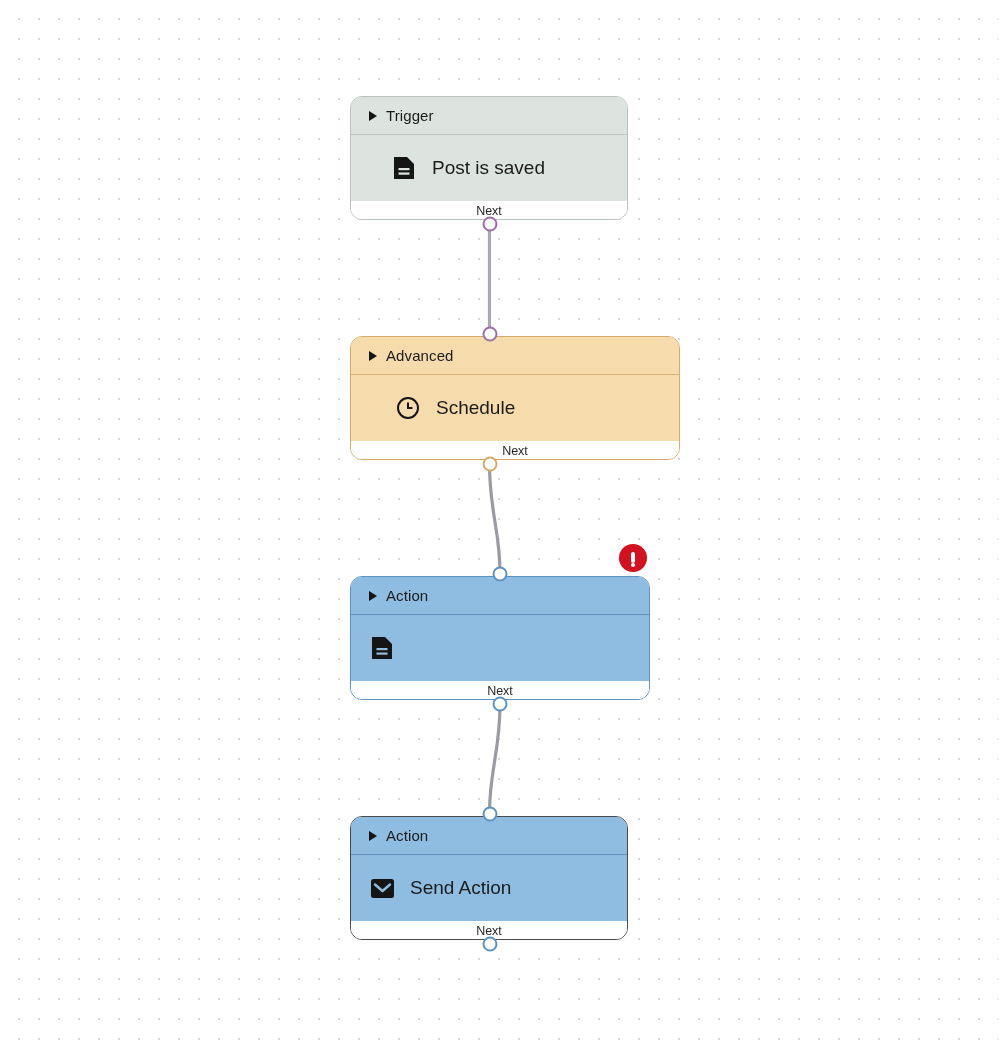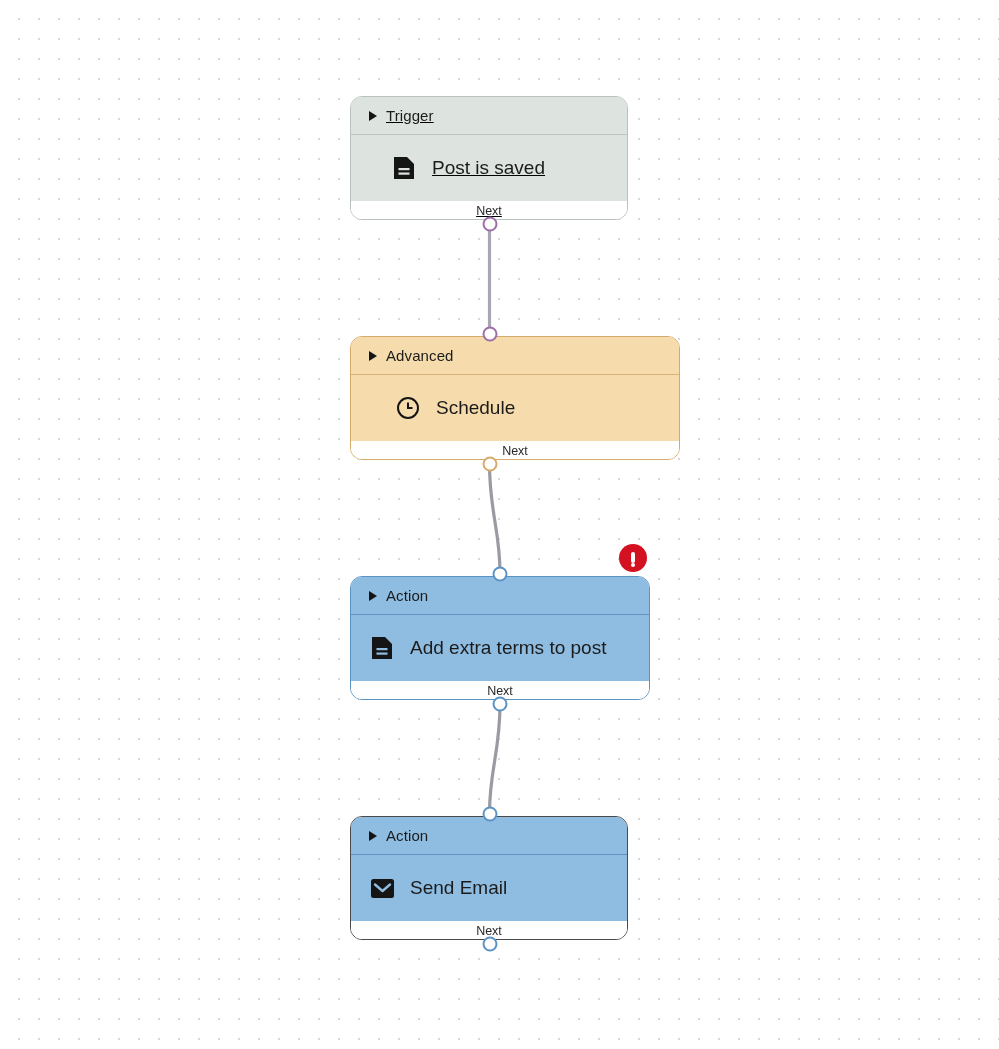--- a/index.html
+++ b/index.html
@@ -153,21 +153,21 @@
 <body>
 
 <div id="canvas">
 
   <svg id="edges" viewBox="0 0 999 1049">
     <path d="M 489.5 224 L 489.5 333" fill="none" stroke="#a9a6b3" stroke-width="3.2"></path>
     <path d="M 489.5 464 C 489.5 512, 500 530, 500 573" fill="none" stroke="#9a9aa2" stroke-width="3.2"></path>
     <path d="M 500 704 C 500 752, 489.5 770, 489.5 813" fill="none" stroke="#9a9aa2" stroke-width="3.2"></path>
   </svg>
 
-  <div class="node n-trigger" style="left:350px; top:96px; width:278px; height:124px;text-decoration:underline;">
+  <div class="node n-trigger" style="left:350px; top:96px; width:278px; height:124px;">
     <div class="node-header">
       <span class="tri"></span>
       <span>Trigger</span>
     </div>
     <div class="node-body">
       <span class="node-icon">
         <svg width="22" height="24" viewBox="0 0 22 24">
           <path d="M1 1 H14 L21 8 V23 H1 Z" fill="#151515"></path>
           <rect x="5.5" y="12" width="11" height="2.2" fill="#dde3df"></rect>
           <rect x="5.5" y="16.5" width="11" height="2.2" fill="#dde3df"></rect>
@@ -208,21 +208,20 @@
       <span>Action</span>
     </div>
     <div class="node-body">
       <span class="node-icon">
         <svg width="22" height="24" viewBox="0 0 22 24">
           <path d="M1 1 H14 L21 8 V23 H1 Z" fill="#151515"></path>
           <rect x="5.5" y="12" width="11" height="2.2" fill="#8fbde1"></rect>
           <rect x="5.5" y="16.5" width="11" height="2.2" fill="#8fbde1"></rect>
         </svg>
       </span>
-      <span class="node-title">Add extra terms to post</span>
     </div>
     <div class="node-foot">
       <span>Next</span>
     </div>
   </div>
   <div class="port port-blue" style="left:500px; top:574px;"></div>
   <div class="port port-blue" style="left:500px; top:704px;"></div>
 
   <div class="err-badge" style="left:619px; top:544px;">
     <span class="bang"></span>
@@ -234,21 +233,21 @@
       <span class="tri"></span>
       <span>Action</span>
     </div>
     <div class="node-body">
       <span class="node-icon">
         <svg width="25" height="21" viewBox="0 0 25 21">
           <rect x="1" y="1" width="23" height="19" rx="2.5" fill="#151515"></rect>
           <path d="M5 6.5 L12.5 13 L20 6.5" fill="none" stroke="#8fbde1" stroke-width="2.4" stroke-linecap="round" stroke-linejoin="round"></path>
         </svg>
       </span>
-      <span class="node-title">Send Email</span>
+      <span class="node-title">Send Action</span>
     </div>
     <div class="node-foot">
       <span>Next</span>
     </div>
   </div>
   <div class="port port-blue" style="left:489.5px; top:814px;"></div>
   <div class="port port-blue" style="left:489.5px; top:944px;"></div>
 
 </div>
 

